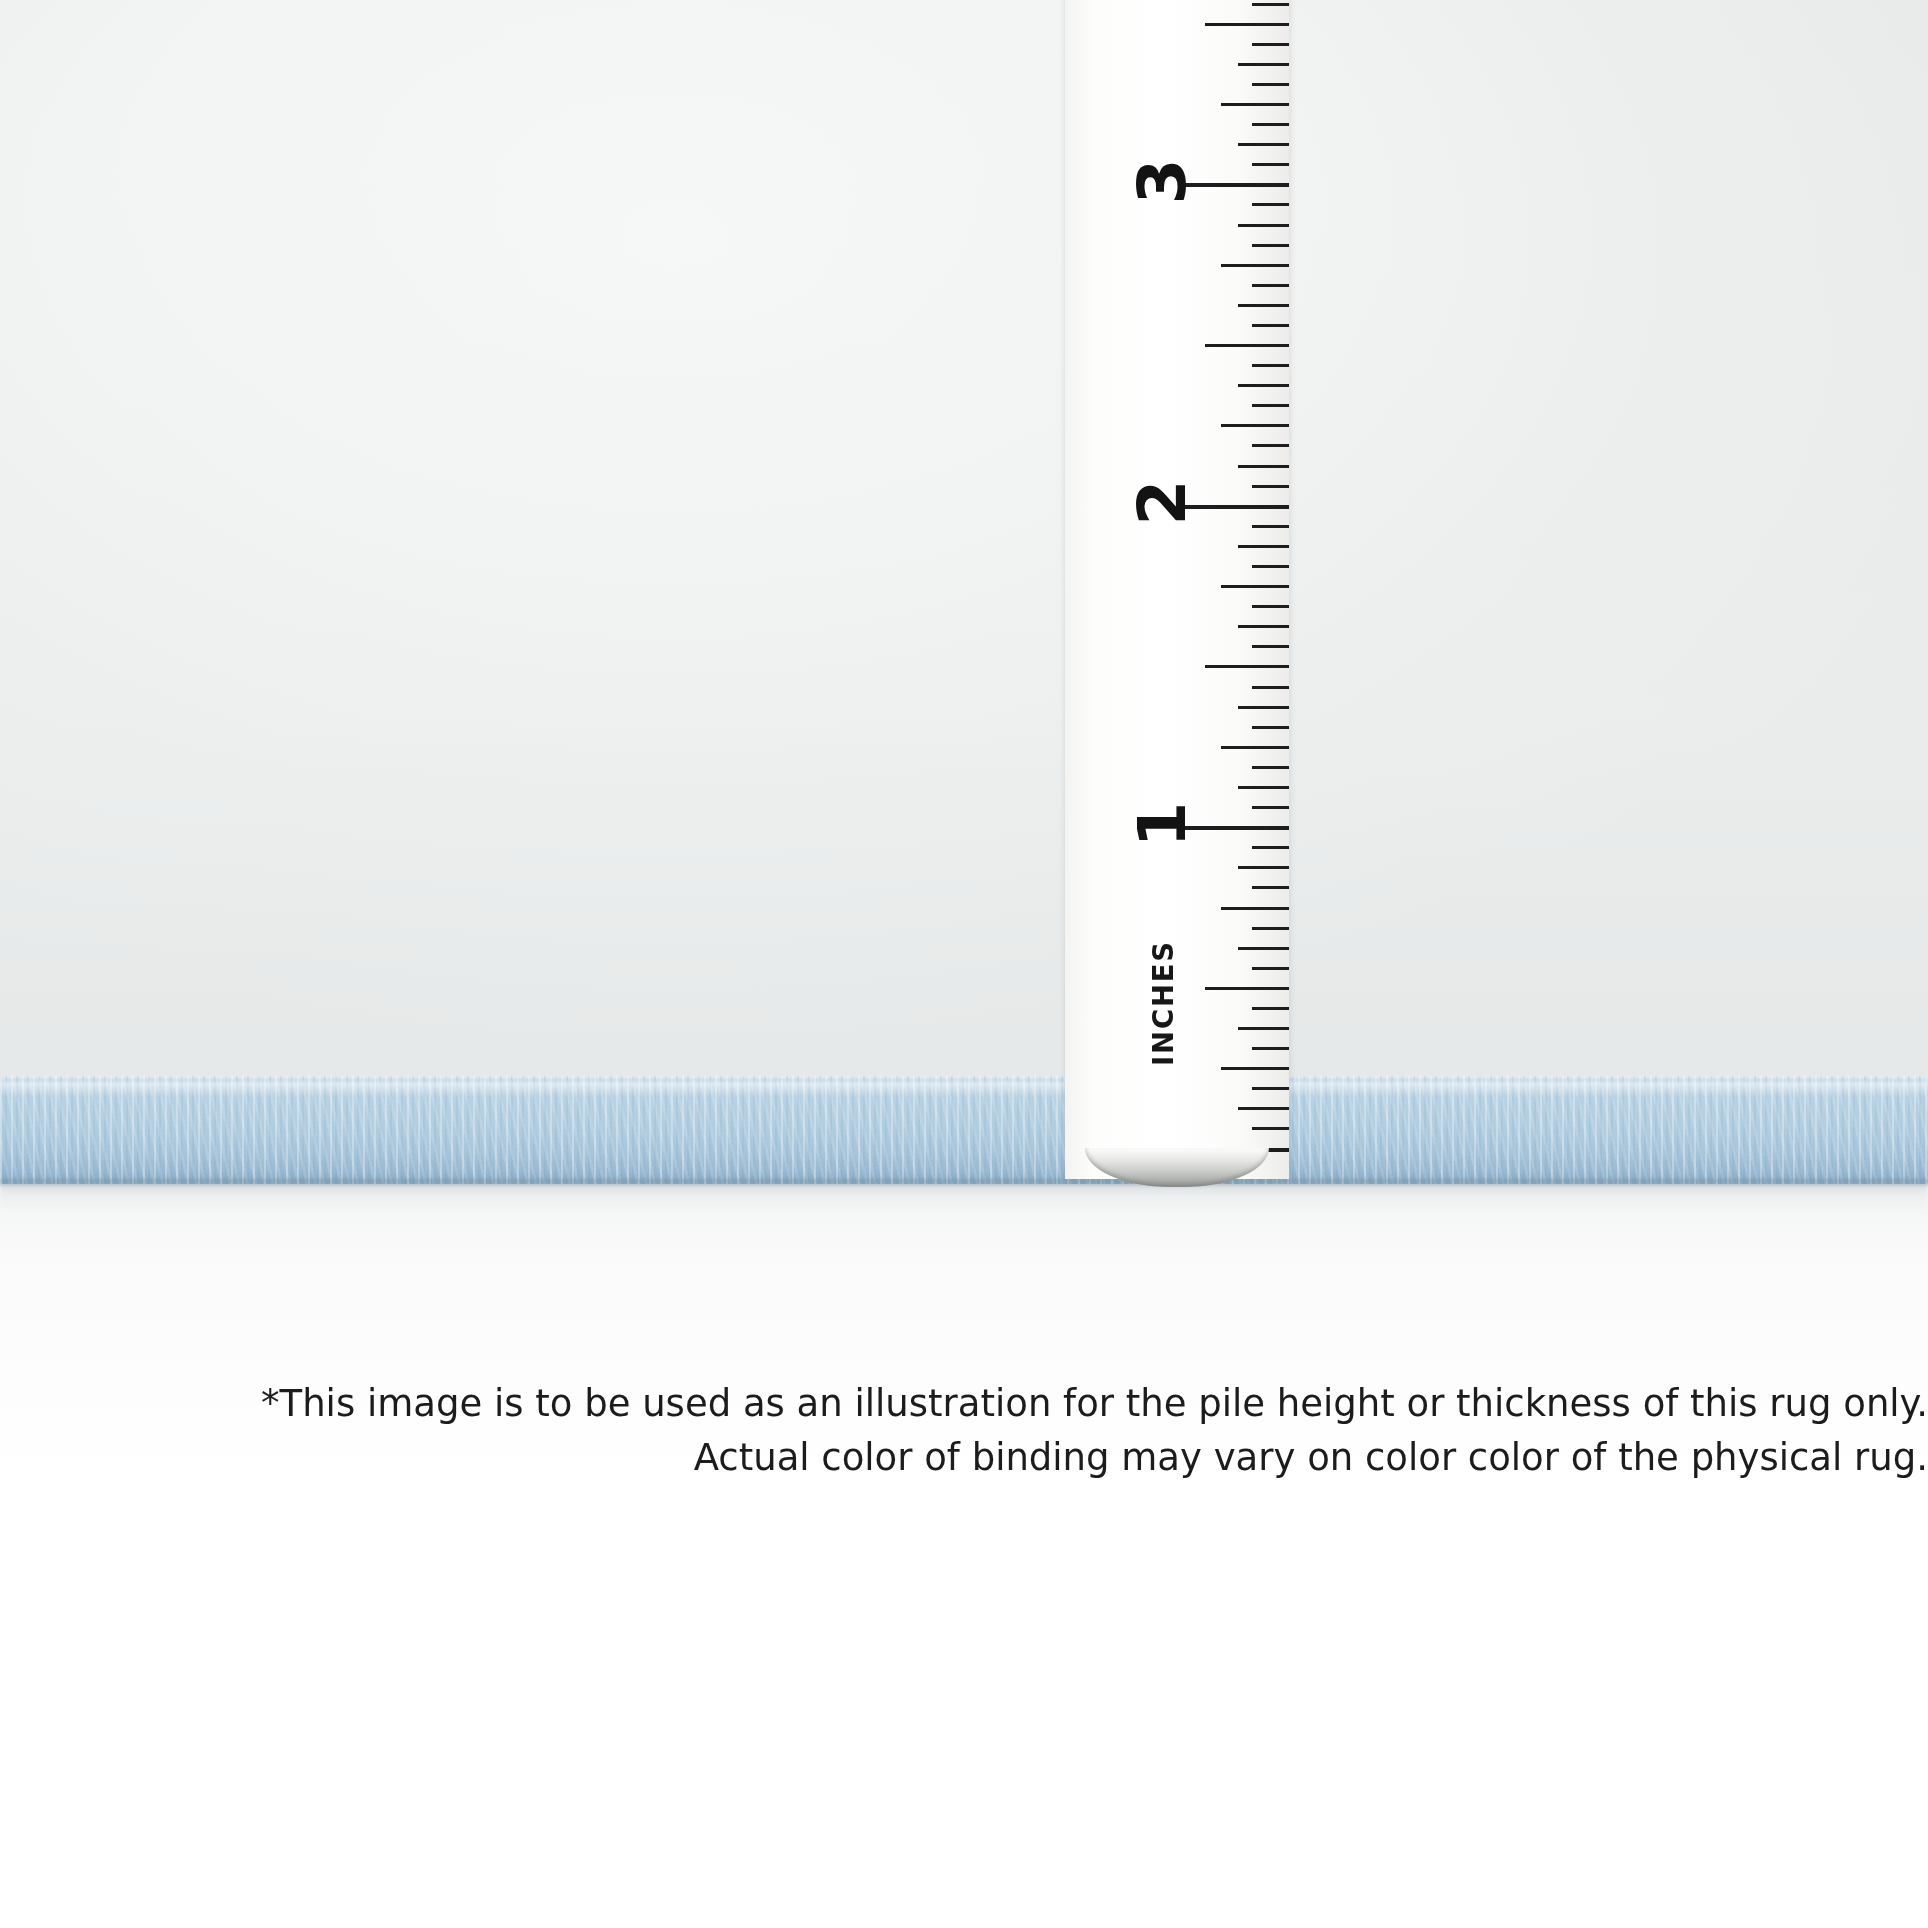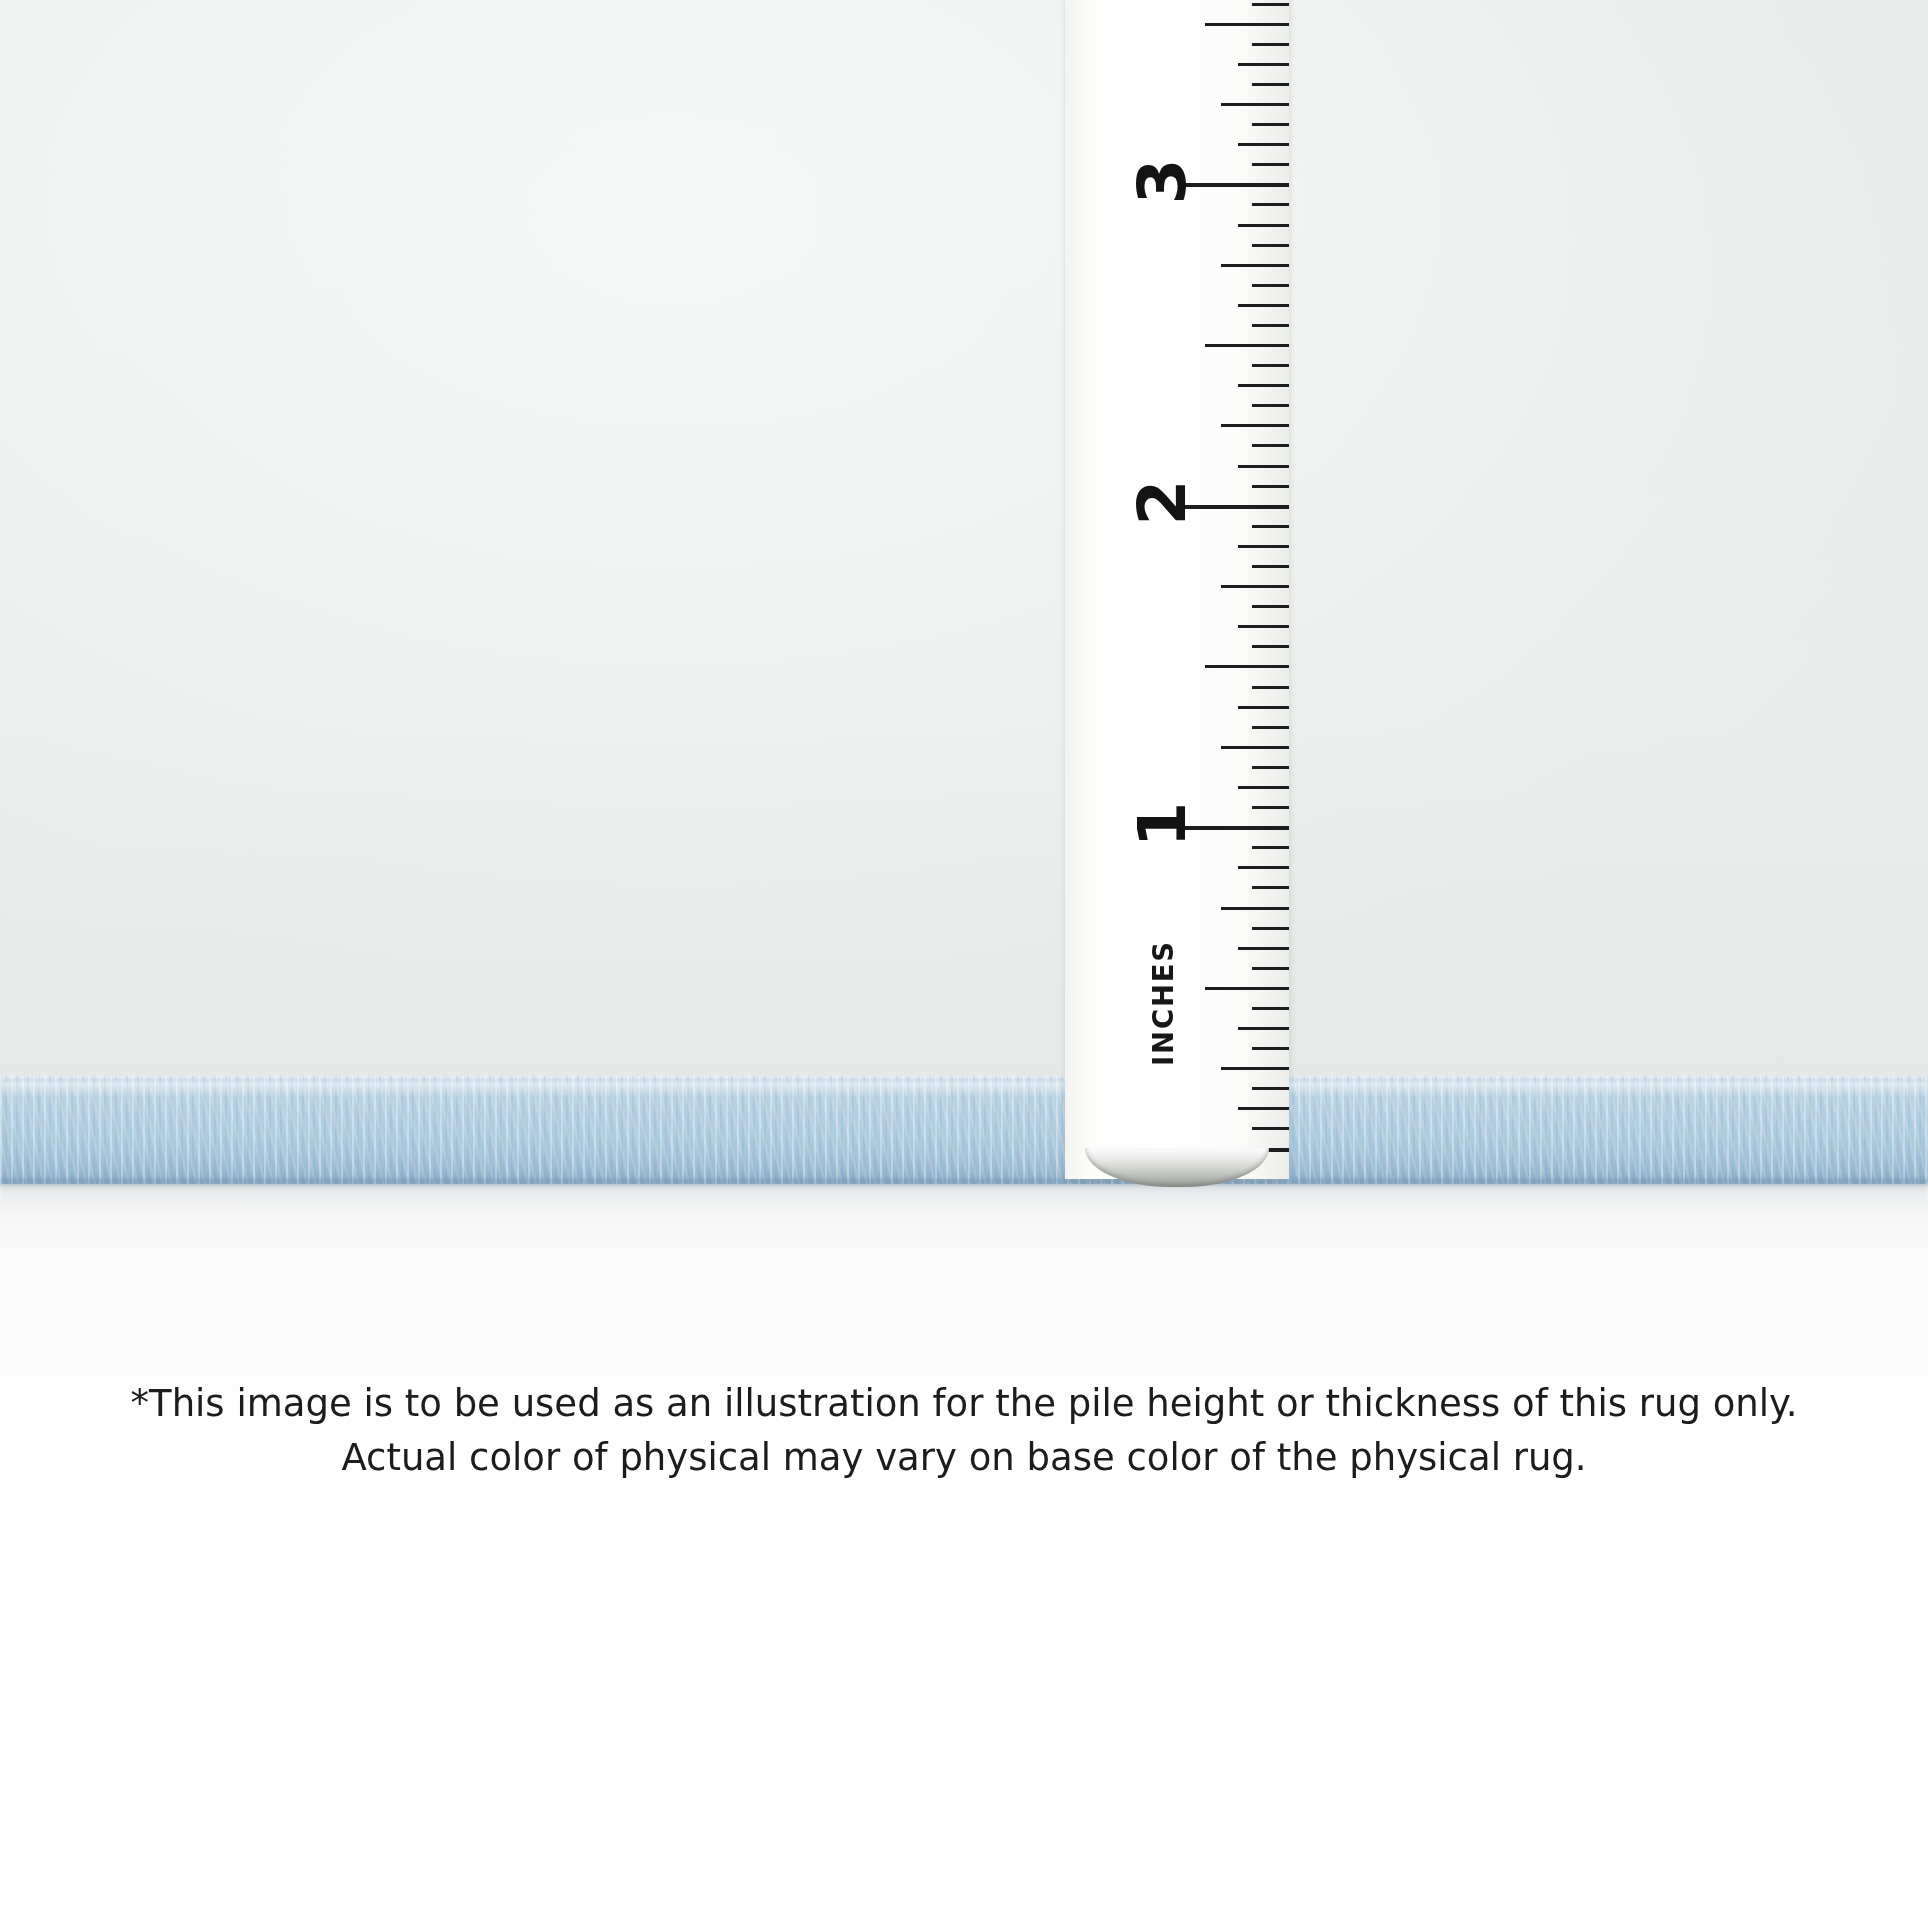--- a/index.html
+++ b/index.html
@@ -212,20 +212,21 @@
     top: 1377px;
     width: 1928px;
     text-align: center;
     font-family: "DejaVu Sans", sans-serif;
     font-size: 37px;
     line-height: 1.45;
     color: #1c1c1c;
   }
   .caption .line {
     display: block;
+    text-align: right;
   }
 </style>
 </head>
 <body>
 
 <div id="scene">
 
   <div class="backdrop"></div>
   <div class="backdrop-shade"></div>
 
@@ -303,17 +304,17 @@
       <div class="num num-big" style="top: 468px; left: 61px; width: 73px; text-align: center;">2</div>
       <div class="num num-big" style="top: 147px; left: 61px; width: 73px; text-align: center;">3</div>
       <div class="num-inches" style="top: 991px; left: 24px; width: 147px; text-align: center;">INCHES</div>
     </div>
   <div class="ruler-tip">
     <div class="ruler-tip-metal"></div>
   </div>
 
   <div class="caption">
     <span class="line">*This image is to be used as an illustration for the pile height or thickness of this rug only.</span>
-    <span class="line">Actual color of physical may vary on base color of the physical rug.</span>
+    <span class="line">Actual color of binding may vary on color color of the physical rug.</span>
   </div>
 
 </div>
 
 
 </body></html>

